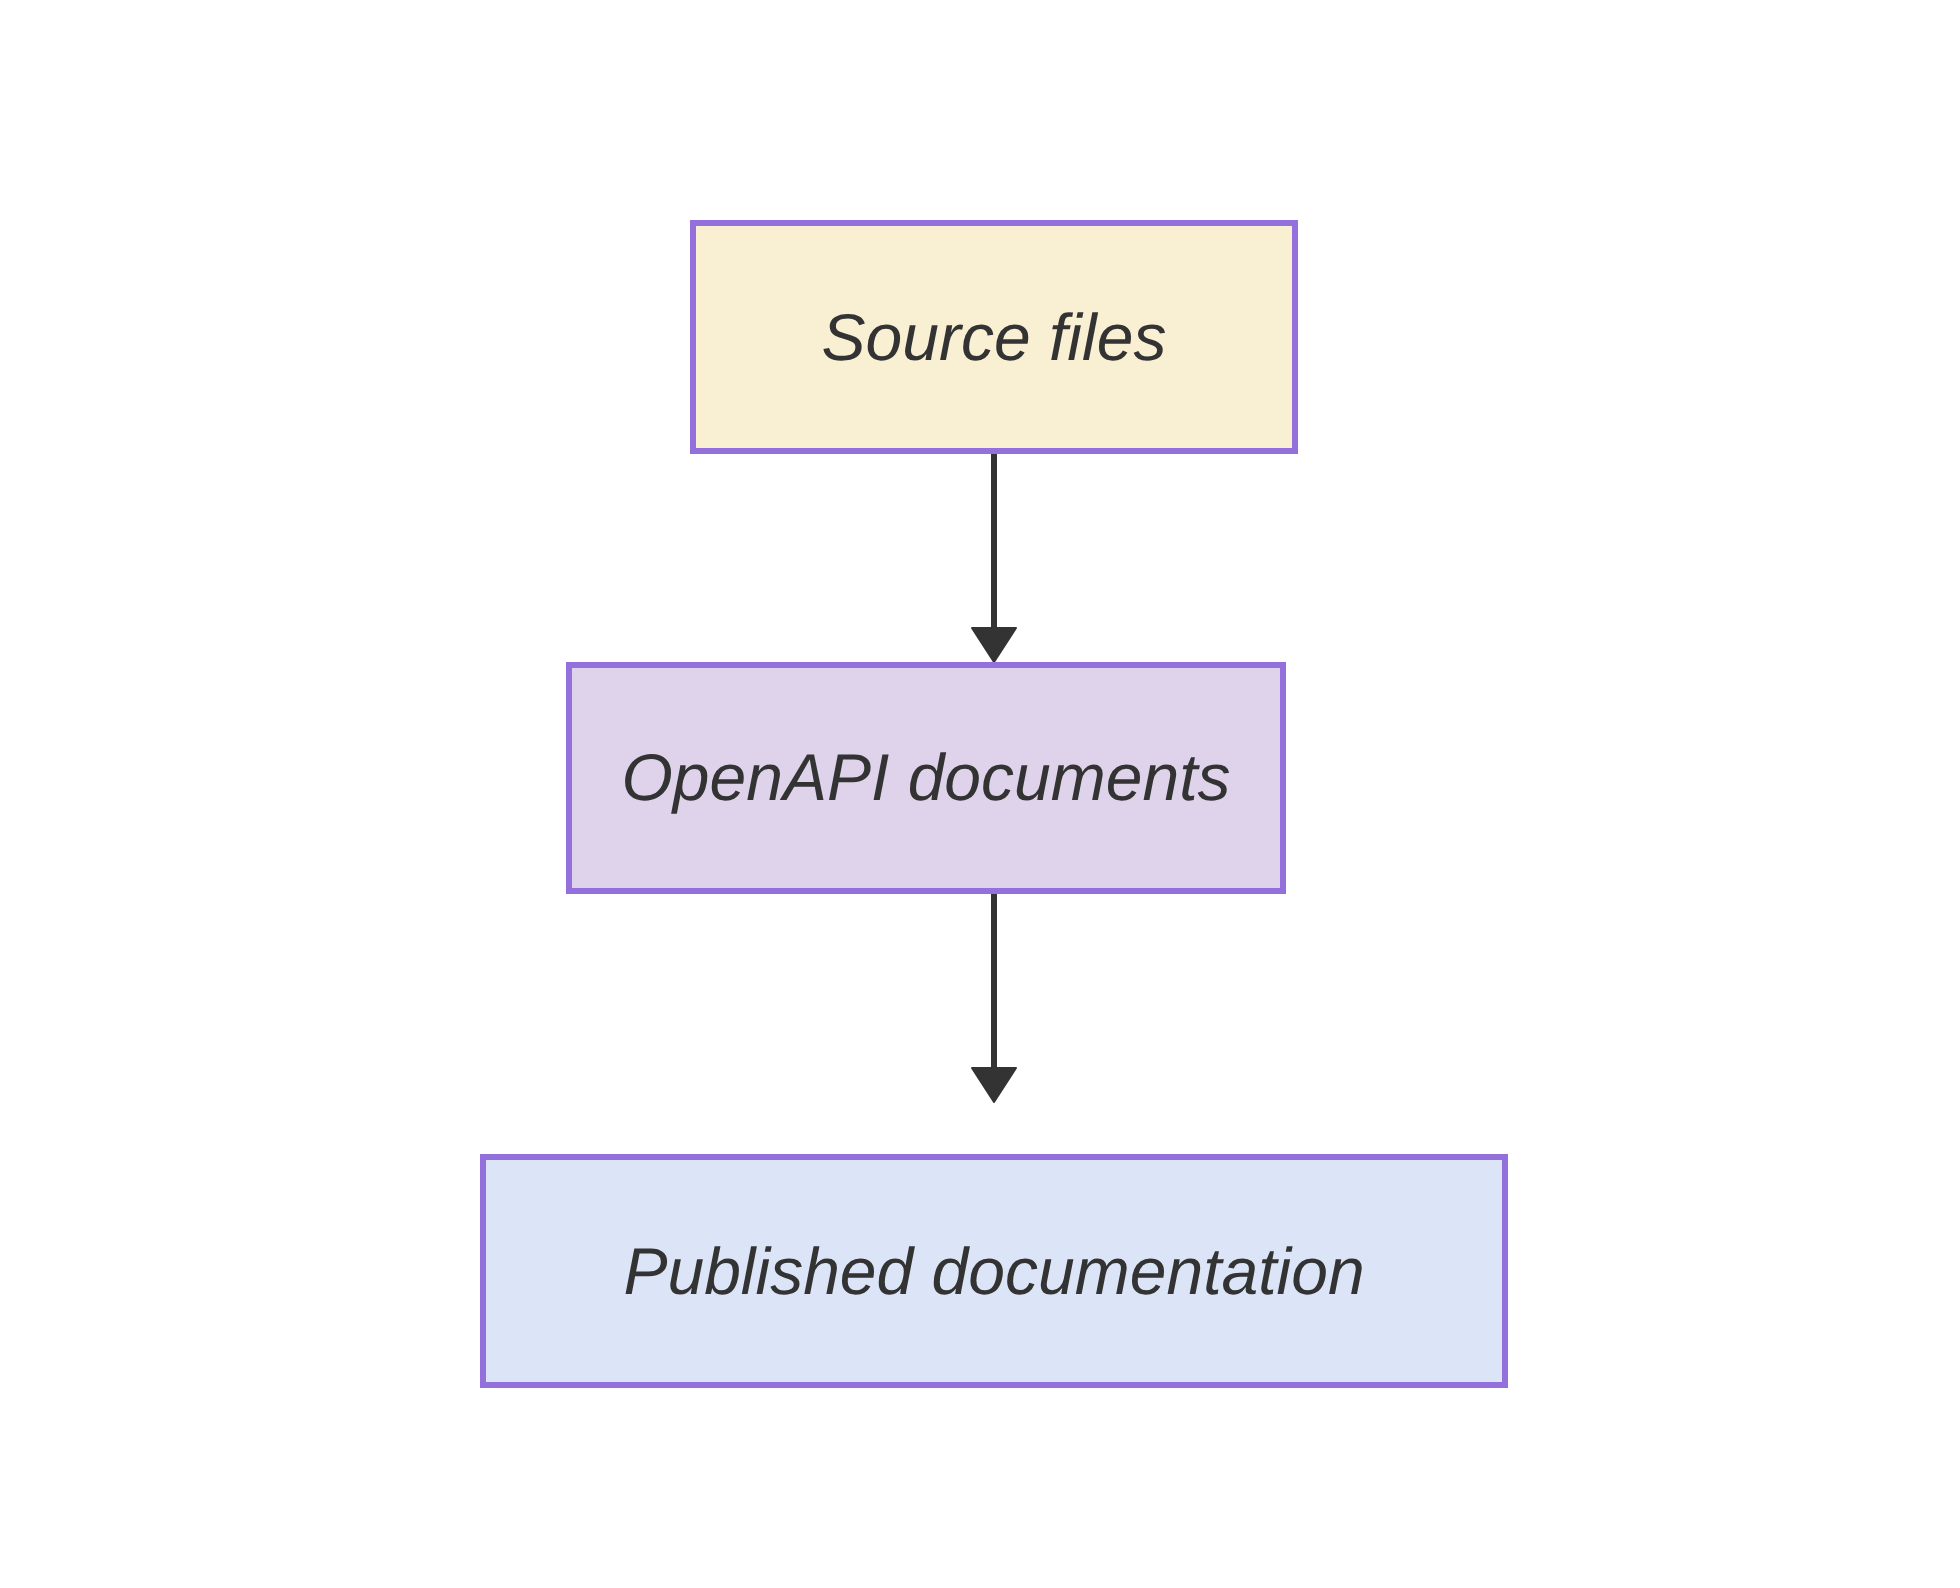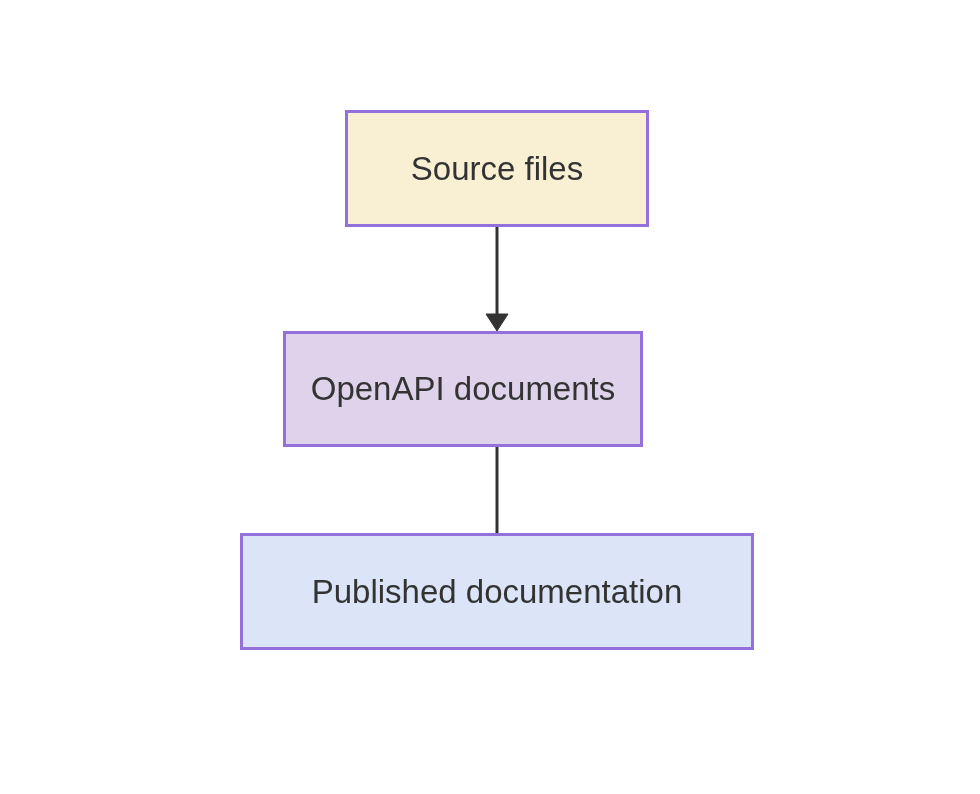--- a/index.html
+++ b/index.html
@@ -38,24 +38,25 @@
     display: flex;
     align-items: center;
     justify-content: center;
     text-align: center;
   }
   .node-label {
     color: #333333;
     font-size: 33px;
     line-height: 1.2;
     white-space: nowrap;
+    font-style: italic;
   }
   .node-0 { left: 345px; top: 110px; width: 304px; height: 117px; }
   .node-1 { left: 283px; top: 331px; width: 360px; height: 116px; }
-  .node-2 { left: 240px; top: 533px; width: 514px; height: 117px; }
+  .node-2 { left: 240px; top: 577px; width: 514px; height: 117px; }
 </style>
 </head>
 <body>
 
 <div class="canvas" style="background: rgb(255, 255, 255);">
 
   <svg class="edges" width="980" height="794" viewBox="0 0 980 794" aria-hidden="true">
     <g>
       <line class="edge-line" x1="497" y1="227" x2="497" y2="315" style="stroke: rgb(51, 51, 51);"></line>
       <polygon class="edge-head" points="486,314 508,314 497,331" style="fill: rgb(51, 51, 51); stroke: rgb(51, 51, 51);"></polygon>

